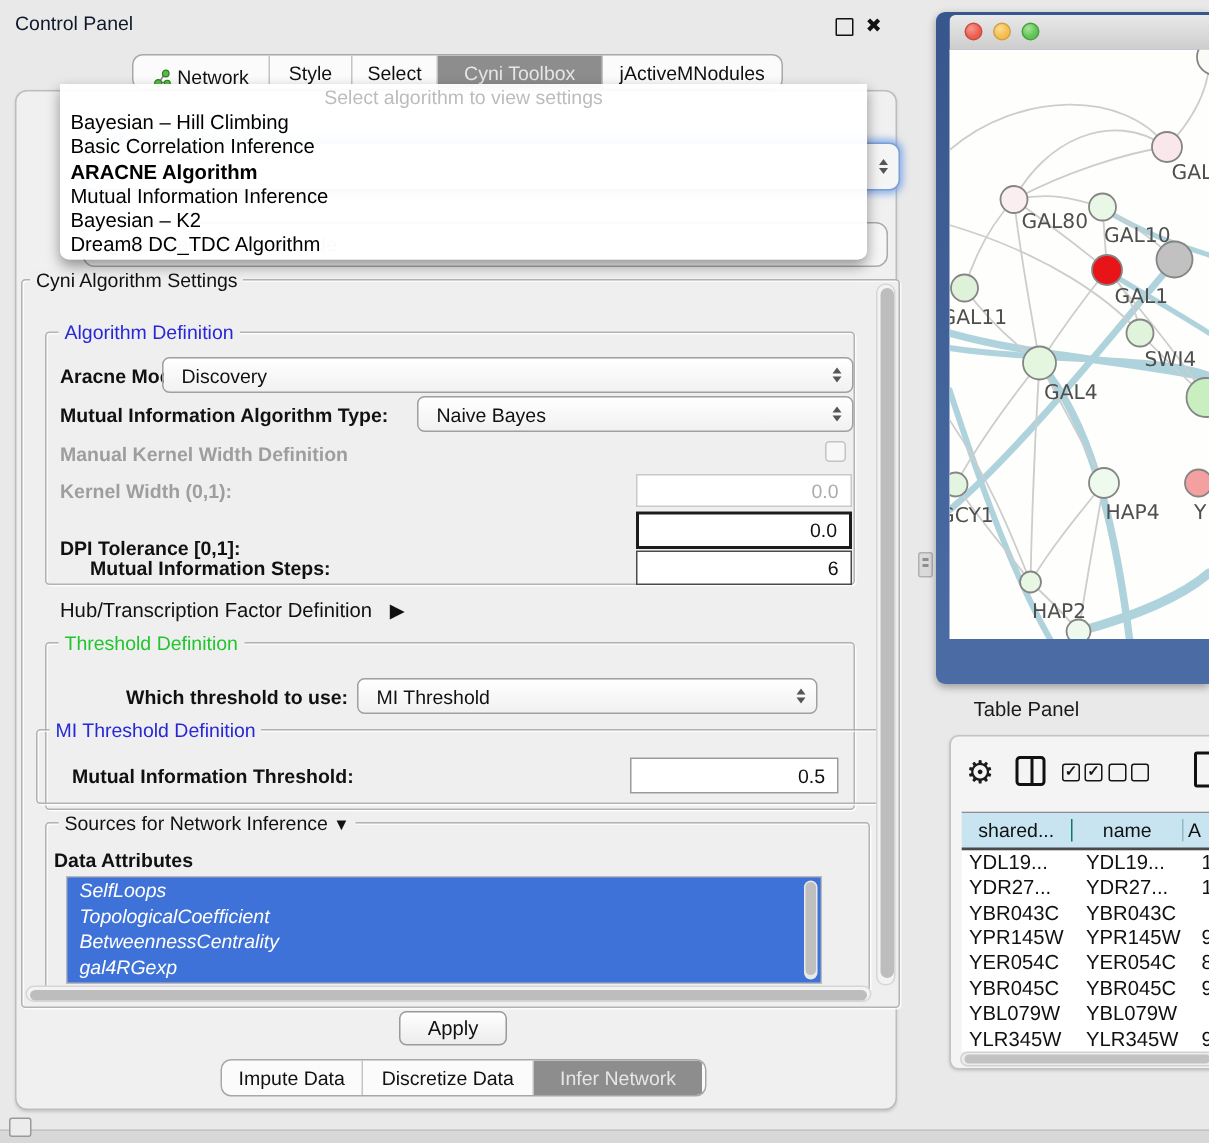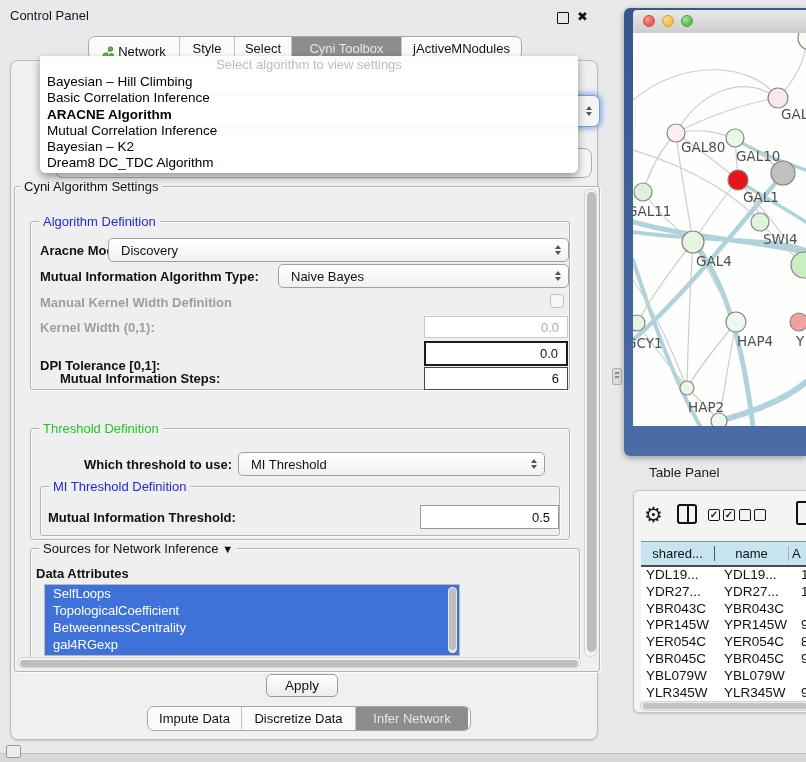--- a/index.html
+++ b/index.html
@@ -81,21 +81,21 @@
     <div class="abs" style="left:55px;top:148px;width:537px;height:30px;background:#F6F6F6;border:1px solid #ABABAB;border-radius:8px;box-sizing:border-box;z-index:1;font-size:13px;color:#9A9A9A;line-height:28px;padding-left:16px;white-space:nowrap;overflow:hidden;">
       <span>galFiltered.sif default node</span>
     </div>
 
     <div class="abs" style="left:40px;top:56px;width:538px;height:117px;background:rgba(255,255,255,.95);border-radius:0 0 6px 6px;box-shadow:0 4px 9px rgba(0,0,0,.4);z-index:5;">
       <div style="height:18px;line-height:18px;text-align:center;color:#BCBCBC;font-size:13px;">Select algorithm to view settings</div>
       <div id="dd-items">
           <div class="dd-item">Bayesian – Hill Climbing</div>
           <div class="dd-item">Basic Correlation Inference</div>
           <div class="dd-item sel">ARACNE Algorithm</div>
-          <div class="dd-item">Mutual Correlation Inference</div>
+          <div class="dd-item">Mutual Information Inference</div>
           <div class="dd-item">Bayesian – K2</div>
           <div class="dd-item">Dream8 DC_TDC Algorithm</div>
         </div>
     </div>
 
     <div class="gb" style="left:14px;top:186px;width:584px;height:484px;background:#EFEFEF;overflow:hidden;">
     </div>
     <div class="abs" style="left:20px;top:179px;background:#EFEFEF;padding:0 4px;font-size:13px;z-index:2;">Cyni Algorithm Settings</div>
 
     <div class="gb" style="left:30px;top:221px;width:538px;height:167px;">
@@ -125,48 +125,52 @@
     </div>
     <div class="lbl" style="left:40px;top:346px;margin-top:12px;">DPI Tolerance [0,1]:</div>
     <div class="inp" style="left:424px;top:341px;width:144px;height:25px;border:2px solid #1C1C1C;">
       <span>0.0</span>
     </div>
     <div class="lbl" style="left:40px;top:371px;padding-left:20px;">Mutual Information Steps:</div>
     <div class="inp" style="left:424px;top:367px;width:144px;height:23px;border:1px solid #4A4A4A;">
       <span>6</span>
     </div>
 
+    <div class="lbl plain" style="left:40px;top:399px;font-size:13.5px;">
+      <span>Hub/Transcription Factor Definition</span>
+      <span style="margin-left:8px;font-size:13px;">▶</span>
+    </div>
 
     <div class="gb" style="left:30px;top:428px;width:538px;height:110px;">
       <span class="gbt" style="color:#22C52E;background:#EFEFEF;">Threshold Definition</span>
     </div>
     <div class="lbl" style="left:84px;top:457px;">Which threshold to use:</div>
     <div class="combo" style="left:238px;top:452px;width:307px;height:24px;">
       <span>MI Threshold</span>
       <span class="arrows">
           <span class="tri-up"></span>
           <span class="tri-dn"></span>
         </span>
     </div>
-    <div class="gb" style="left:40px;top:486px;width:518px;height:48px;">
+    <div class="gb" style="left:24px;top:486px;width:518px;height:48px;padding-left:44px;">
       <span class="gbt" style="color:#2727D8;background:#EFEFEF;">MI Threshold Definition</span>
     </div>
     <div class="lbl" style="left:48px;top:510px;">Mutual Information Threshold:</div>
     <div class="inp" style="left:420px;top:505px;width:139px;height:24px;border:1px solid #9A9A9A;">
       <span>0.5</span>
     </div>
 
     <div class="gb" style="left:30px;top:548px;width:548px;height:112px;">
       <span class="gbt" style="background:#EFEFEF;">
         <span>Sources for Network Inference</span>
         <span style="font-size:11px;">▼</span>
       </span>
     </div>
     <div class="lbl" style="left:36px;top:566px;">Data Attributes</div>
-    <div class="abs" style="left:44px;top:584px;width:416px;height:72px;background:#3E72D8;border:1px solid #B9B9B9;box-sizing:border-box;overflow:hidden;">
+    <div class="abs" style="left:44px;top:584px;width:504px;height:72px;background:#3E72D8;border:1px solid #B9B9B9;box-sizing:border-box;overflow:hidden;font-style:italic;">
       <div id="attr-list">
           <div class="attr-row">SelfLoops</div>
           <div class="attr-row">TopologicalCoefficient</div>
           <div class="attr-row">BetweennessCentrality</div>
           <div class="attr-row">gal4RGexp</div>
         </div>
       <div class="sb-track" style="right:2px;top:2px;width:9px;height:66px;background:#E9E9E9;border:none;">
         <div class="sb-thumb" style="left:1px;top:1px;width:7px;height:62px;background:#BFBFBF;"></div>
       </div>
     </div>

